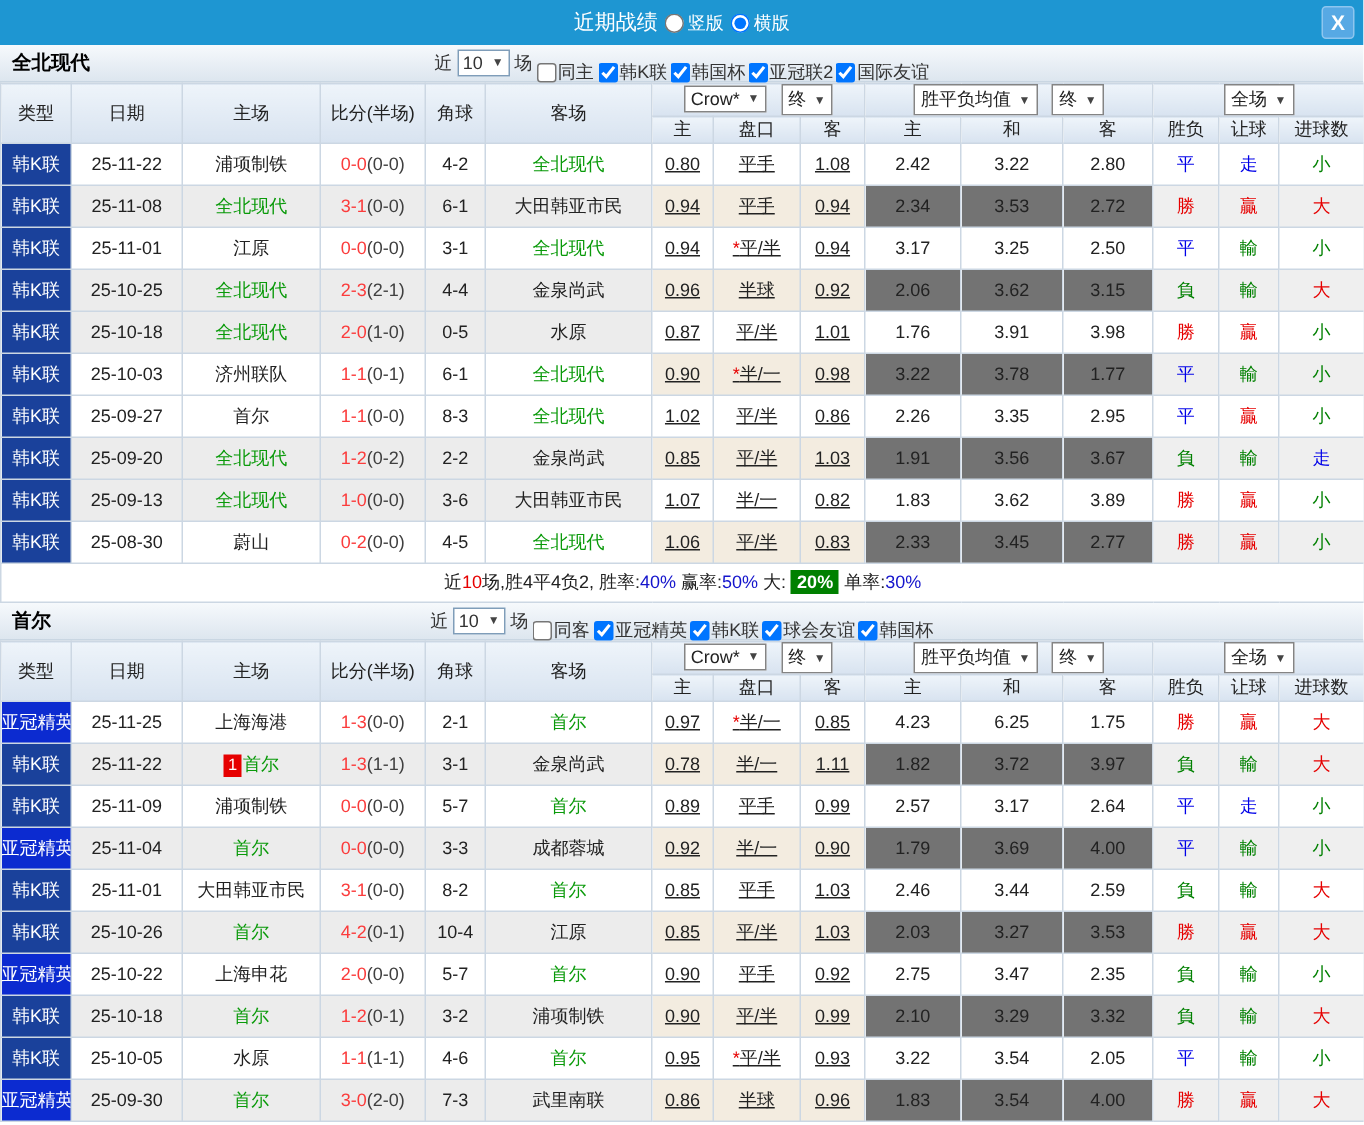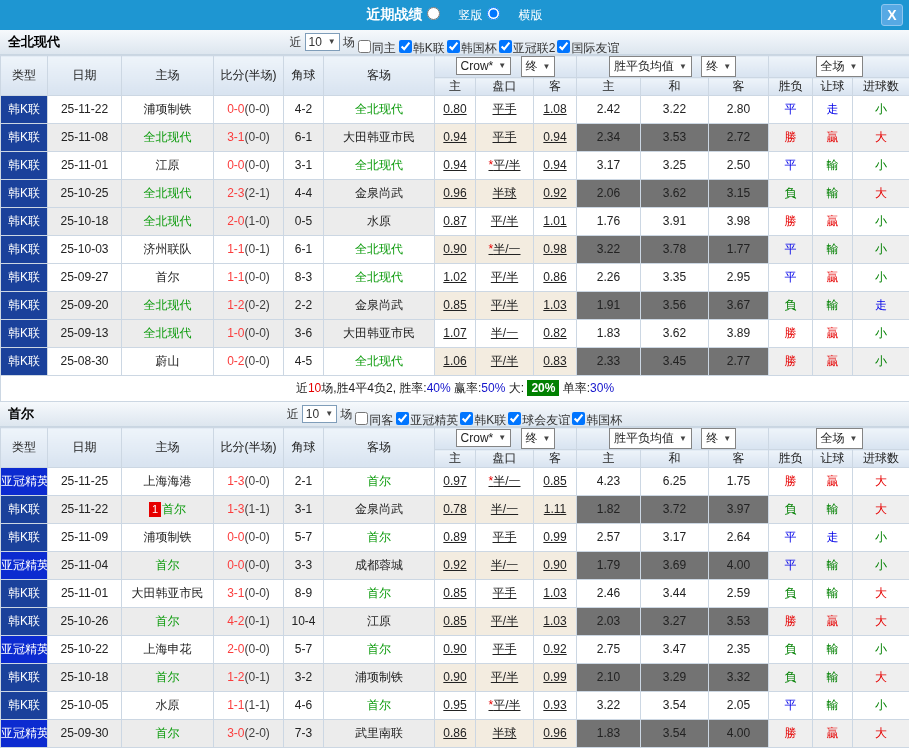--- a/index.html
+++ b/index.html
@@ -3,33 +3,33 @@
 <meta charset="utf-8">
 <style>
   * { box-sizing: border-box; margin: 0; padding: 0; }
   html,body { width: 909px; height: 750px; overflow: hidden; background: #fff;
     font-family: "Liberation Sans", "DejaVu Sans", sans-serif; font-size: 12px; color: #222; }
 
   
   .topbar { height: 30px; background: #1e96d2; position: relative;
     display: flex; align-items: center; justify-content: center; color: #fff; }
   .topbar-center { display: flex; align-items: center; gap: 4px; }
-  .topbar .title { font-weight: bold; font-size: 14px; }
-  .radio-opt { display: inline-flex; align-items: flex-start; gap: 19px; cursor: pointer; font-size: 12px; }
+  .topbar .title { font-weight: normal; font-size: 14px; }
+  .radio-opt { display: inline-flex; align-items: center; gap: 3px; cursor: pointer; font-size: 12px; }
   .radio-opt input { margin: 0; width: 13px; height: 13px; }
   .close-btn { position: absolute; right: 6px; top: 4px; width: 22px; height: 22px;
     background: #57a9e4; border: 1px solid #8ec6ef; border-radius: 3px; color: #fff;
     font-weight: bold; font-size: 14px; line-height: 20px; text-align: center; cursor: pointer; }
 
   
   .section-bar { height: 25px; background: linear-gradient(#f6f9fc, #dde6ef);
     border-bottom: 1px solid #c9d6e2; display: flex; align-items: center; position: relative; }
   .team-name { position: absolute; left: 8px; font-weight: bold; font-size: 13px; color: #000; }
   .filters { margin: 0 auto; display: flex; align-items: center; gap: 3px; color: #333; }
-  .filters .chk { display: inline-flex; align-items: flex-start; gap: 1px; cursor: pointer; margin-top: 12px; }
+  .filters .chk { display: inline-flex; align-items: center; gap: 1px; cursor: pointer; margin-top: 12px; }
   .filters input[type=checkbox] { margin: 0; width: 13px; height: 13px; }
   .league-filters { display: inline-flex; align-items: center; gap: 2px; }
   .num-select { display: inline-flex; align-items: center; gap: 6px; background: #fff;
     border: 1px solid #7f9db9; height: 18px; padding: 0 3px; cursor: pointer; }
   .caret { font-size: 8px; color: #444; line-height: 1; }
 
   
   table.stats-table { border-collapse: collapse; table-layout: fixed; width: 909px; }
   .stats-table th, .stats-table td { border: 1px solid #ccd7e3; text-align: center;
     white-space: nowrap; overflow: hidden; }
@@ -541,21 +541,21 @@
     <td class="col-res c-blue">平</td>
     <td class="col-res c-green">輸</td>
     <td class="col-res c-green">小</td>
   </tr>
 
   <tr>
     <td class="type-cell type-kleague">韩K联</td>
     <td class="col-left">25-11-01</td>
     <td class="col-left"><span>大田韩亚市民</span></td>
     <td class="col-left"><span class="score-main">3-1</span><span class="score-half">(0-0)</span></td>
-    <td class="col-left">8-9</td>
+    <td class="col-left">8-2</td>
     <td class="col-left"><span class="subject">首尔</span></td>
     <td class="col-crow">0.85</td>
     <td class="col-crow">平手</td>
     <td class="col-crow">1.03</td>
     <td class="col-avg">2.46</td>
     <td class="col-avg">3.44</td>
     <td class="col-avg">2.59</td>
     <td class="col-res c-green">負</td>
     <td class="col-res c-green">輸</td>
     <td class="col-res c-red">大</td>

